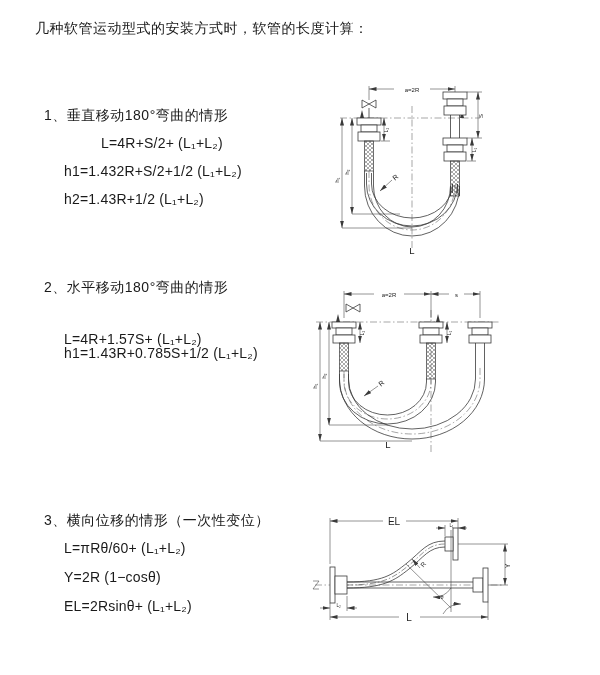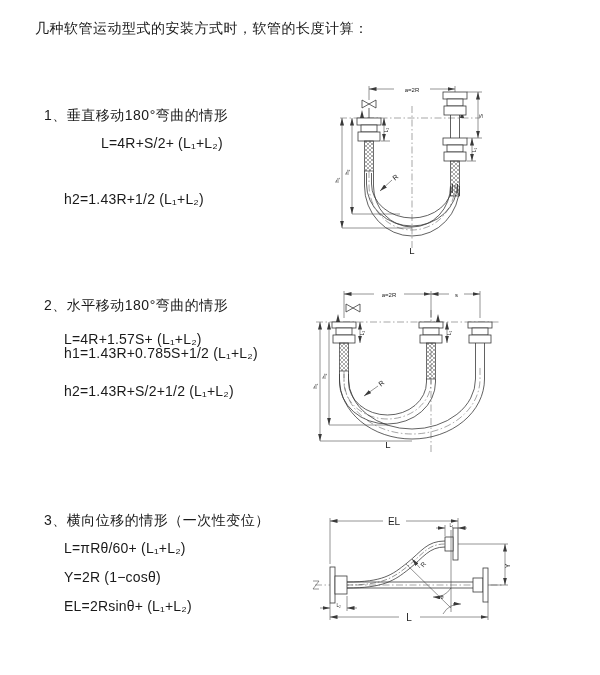--- a/index.html
+++ b/index.html
@@ -21,26 +21,26 @@
 </style>
 </head>
 <body>
 
 <div class="page">
 
   <div class="title">几种软管运动型式的安装方式时，软管的长度计算：</div>
 
   <div class="sec-heading" style="left:44px;top:107px;">1、垂直移动180°弯曲的情形</div>
   <div class="formula" style="left:64px;top:135px;margin-left:37px;">L=4R+S/2+ (L₁+L₂)</div>
+  <div class="formula" style="left:64px;top:163px;">h1=1.432R+S/2+1/2 (L₁+L₂)</div>
   <div class="formula" style="left:64px;top:191px;">h2=1.43R+1/2 (L₁+L₂)</div>
 
-  <div class="sec-heading" style="left:44px;top:297px;text-align:right;">2、水平移动180°弯曲的情形</div>
+  <div class="sec-heading" style="left:44px;top:279px;text-align:right;">2、水平移动180°弯曲的情形</div>
   <div class="formula" style="left:64px;top:325px;margin-top:6px;">L=4R+1.57S+ (L₁+L₂)</div>
   <div class="formula" style="left:64px;top:345px;">h1=1.43R+0.785S+1/2 (L₁+L₂)</div>
-  <div class="formula" style="left:64px;top:383px;">h2=1.43R+S/2+1/2 (L₁+L₂)</div>
 
   <div class="sec-heading" style="left:44px;top:512px;">3、横向位移的情形（一次性变位）</div>
   <div class="formula" style="left:64px;top:540px;">L=πRθ/60+ (L₁+L₂)</div>
   <div class="formula" style="left:64px;top:569px;">Y=2R (1−cosθ)</div>
   <div class="formula" style="left:64px;top:598px;">EL=2Rsinθ+ (L₁+L₂)</div>
 
   <svg style="left:312px;top:76px;" width="250" height="180" viewBox="0 0 250 180">
     <defs>
       <pattern id="braid1" width="4" height="4" patternUnits="userSpaceOnUse">
         <path d="M0,0 L4,4 M4,0 L0,4" stroke="#555" stroke-width="0.5"></path>

